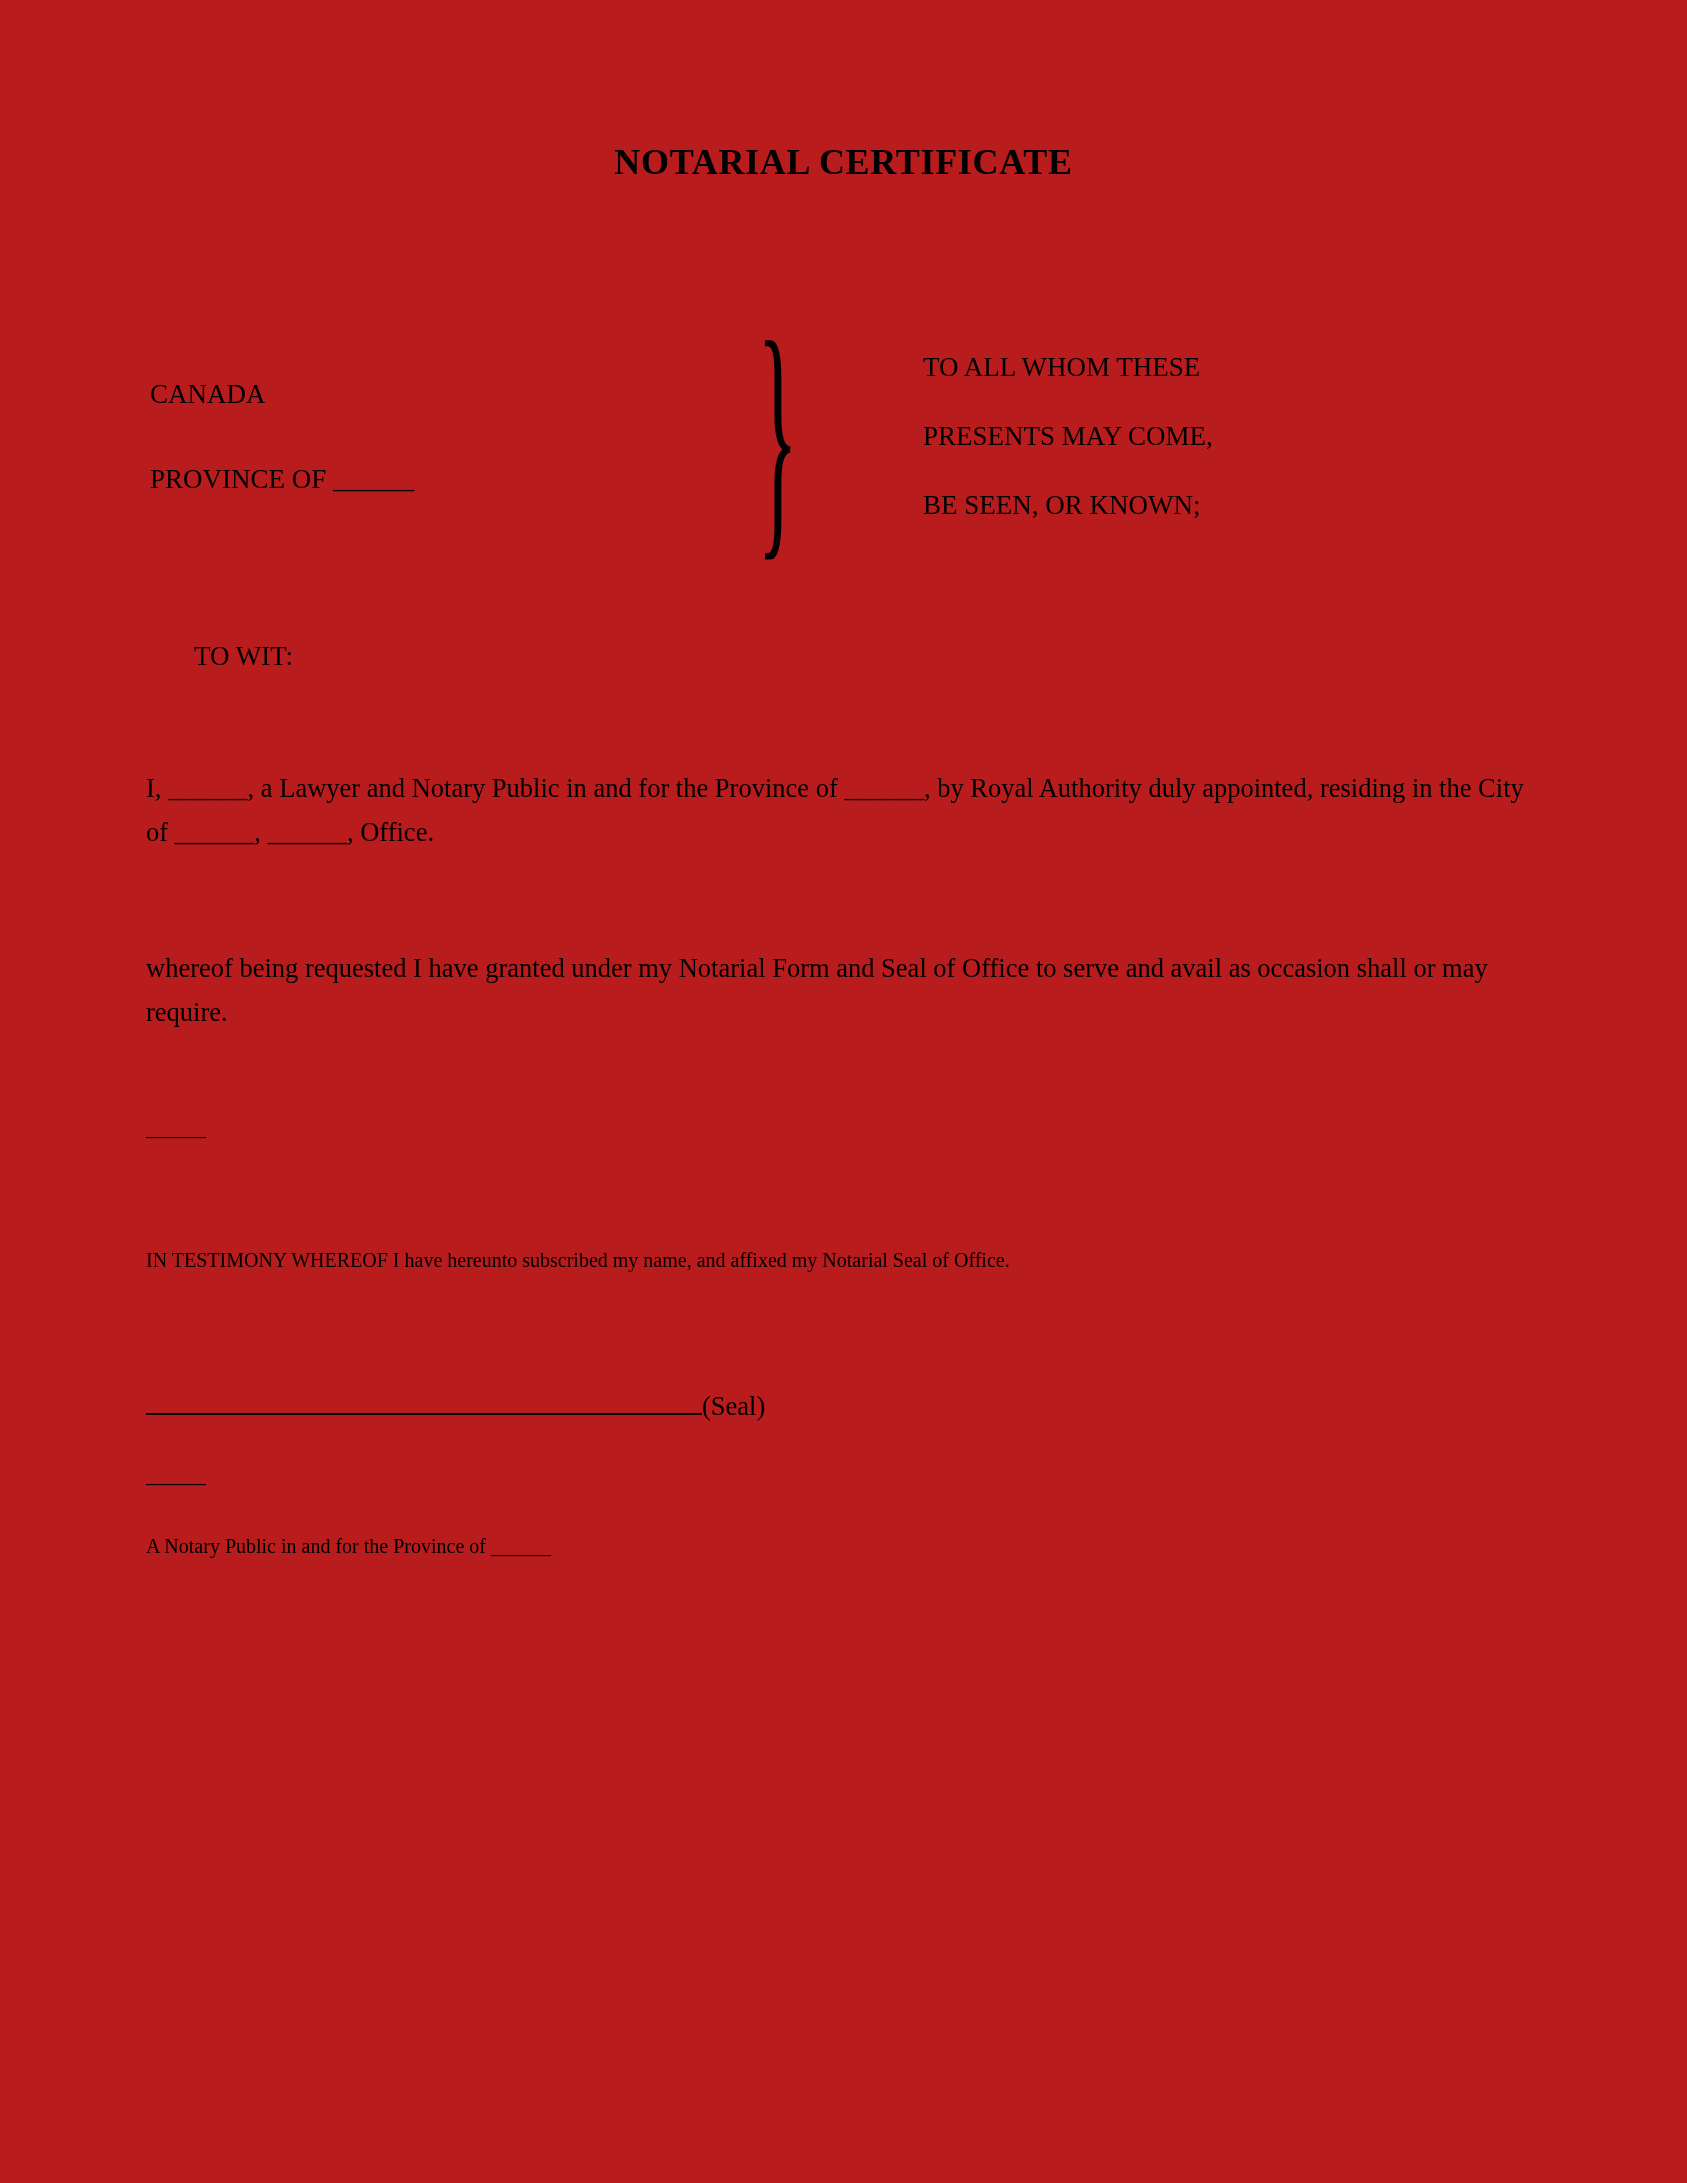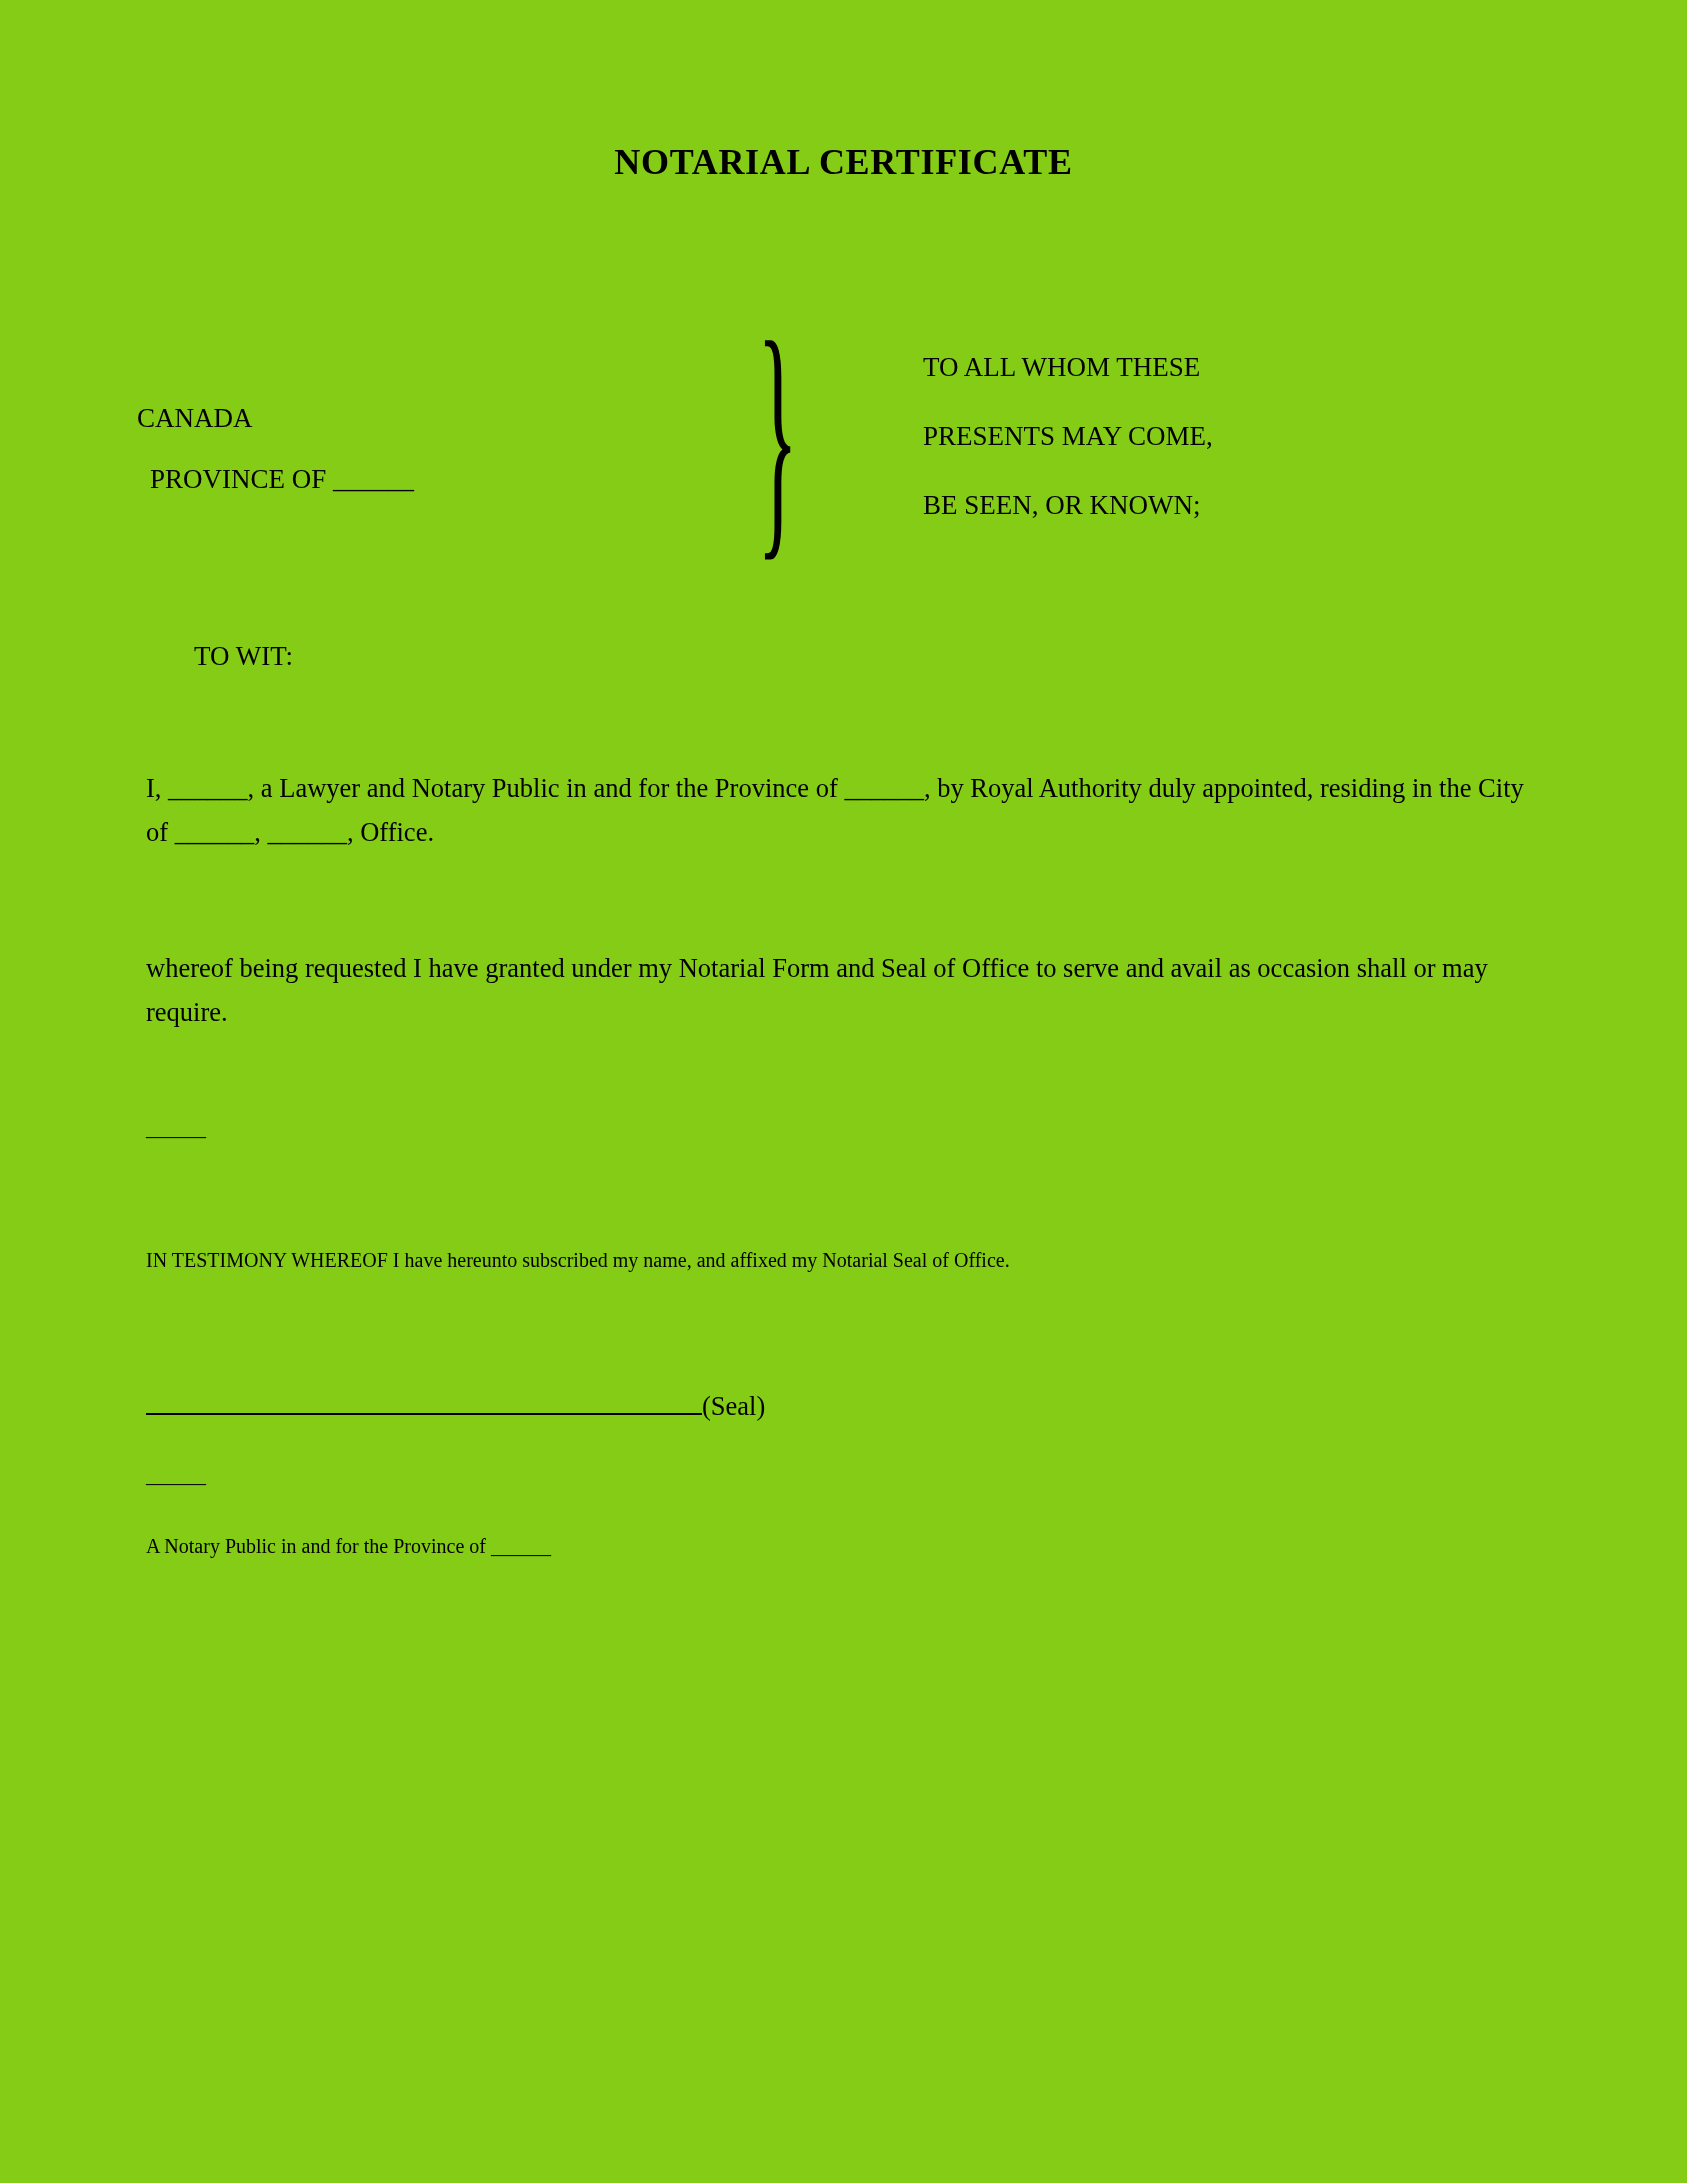--- a/index.html
+++ b/index.html
@@ -1,20 +1,20 @@
 <!DOCTYPE html>
 <html style="font-size:10.6px"><head>
 <meta charset="utf-8">
 <style>
   html, body { margin: 0; padding: 0; background: #888; }
   .page {
     position: relative;
     width: 1687px;
     height: 2183px;
-    background: #84cc16;
+    background: #b91c1c;
     color: #000000;
     font-family: "Liberation Serif", "DejaVu Serif", serif;
     overflow: hidden;
   }
   .abs { position: absolute; }
   .title {
     left: 0; right: 0;
     text-align: center;
     font-size: 36px;
     font-weight: bold;
@@ -44,21 +44,21 @@
   }
   .sig-row { font-size: 26.5px; line-height: 44px; white-space: nowrap; }
 </style>
 </head>
 <body>
 
 <div class="page">
 
   <div class="abs title" style="top:140px;">NOTARIAL CERTIFICATE</div>
 
-  <div class="abs caps-label" style="left:137px; top:372px;margin-top:24px;">CANADA</div>
+  <div class="abs caps-label" style="left:150px; top:372px;">CANADA</div>
 
   <div class="abs caps-label" style="left:150px; top:457px;">PROVINCE OF ______</div>
 
   <div class="abs brace-box" style="left:751px; top:316px; width:53px; height:238px;">
     <span>}</span>
   </div>
 
   <div class="abs attest-block" style="left:923px; top:333px;">
     <div>TO ALL WHOM THESE</div>
     <div>PRESENTS MAY COME,</div>

